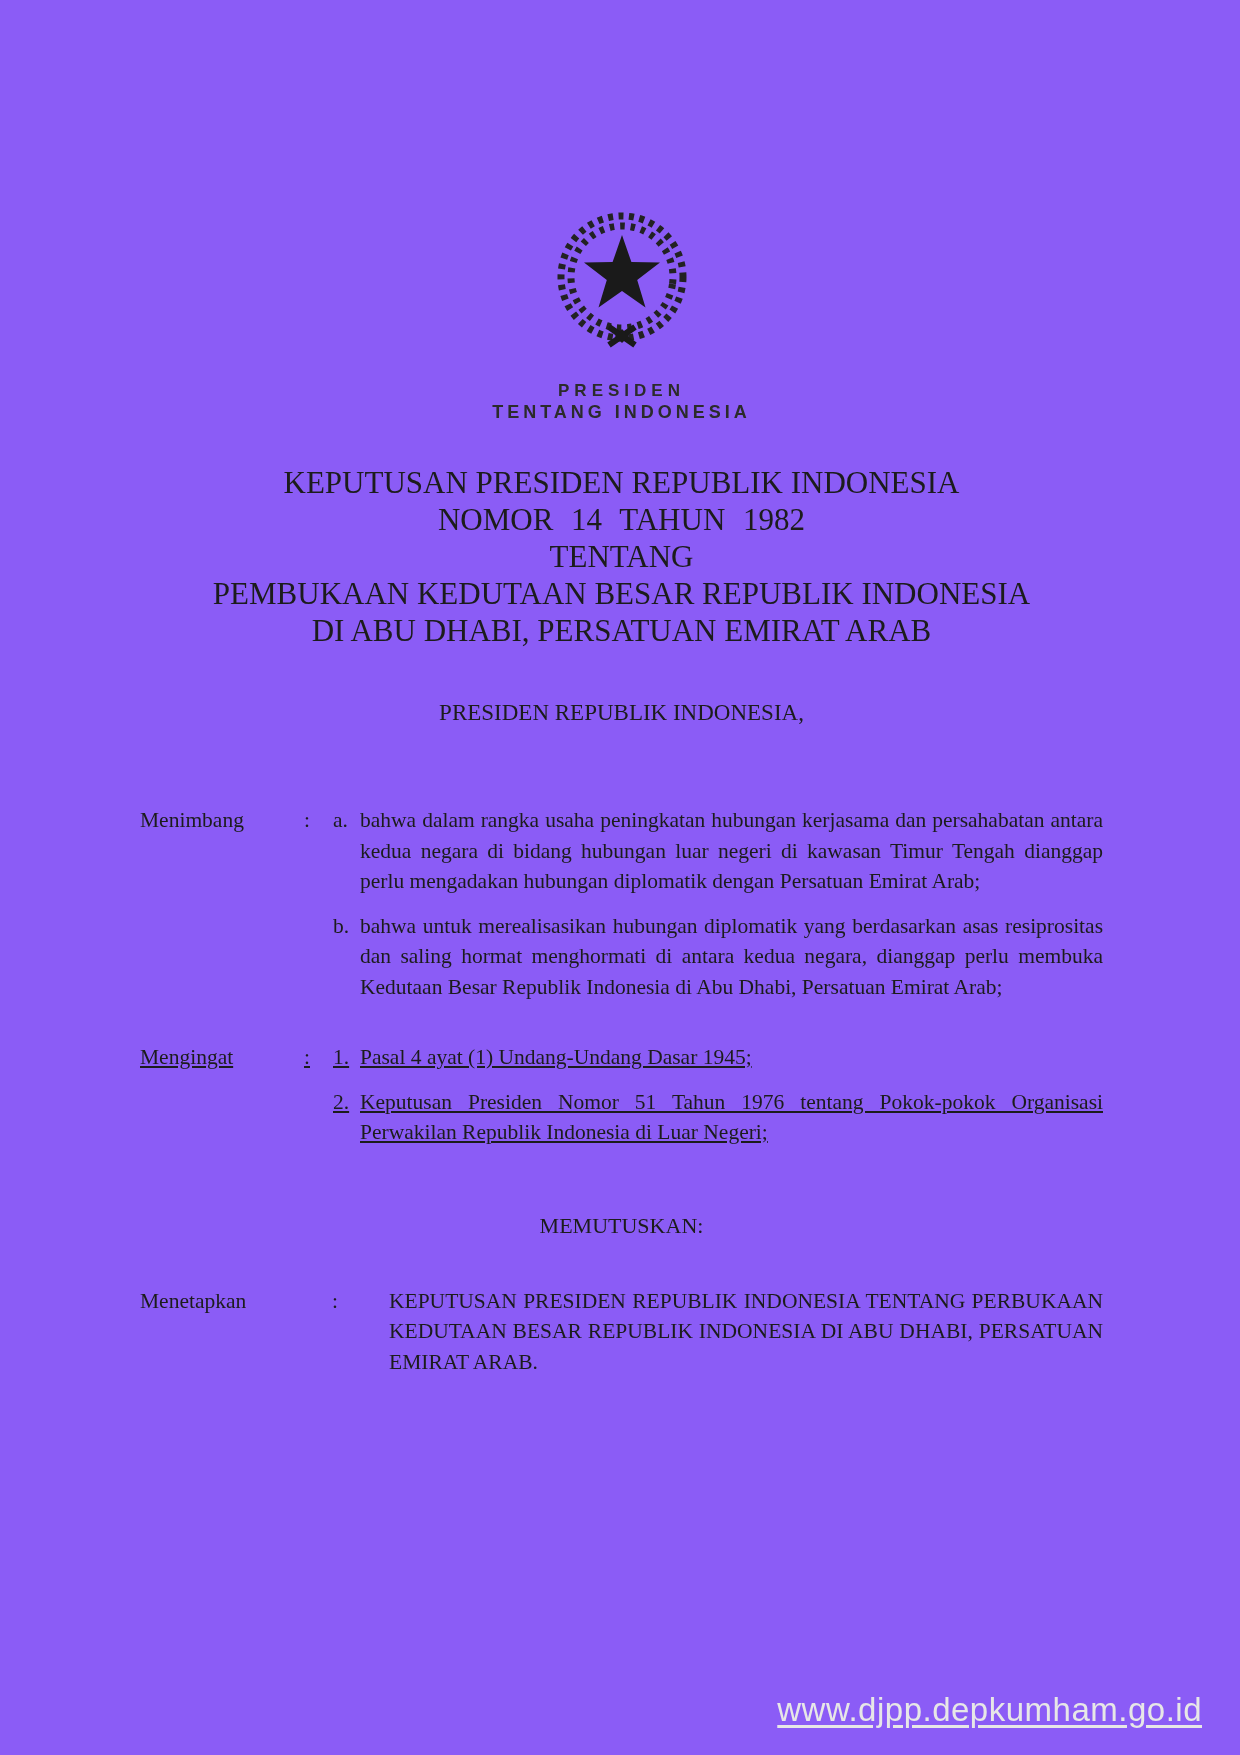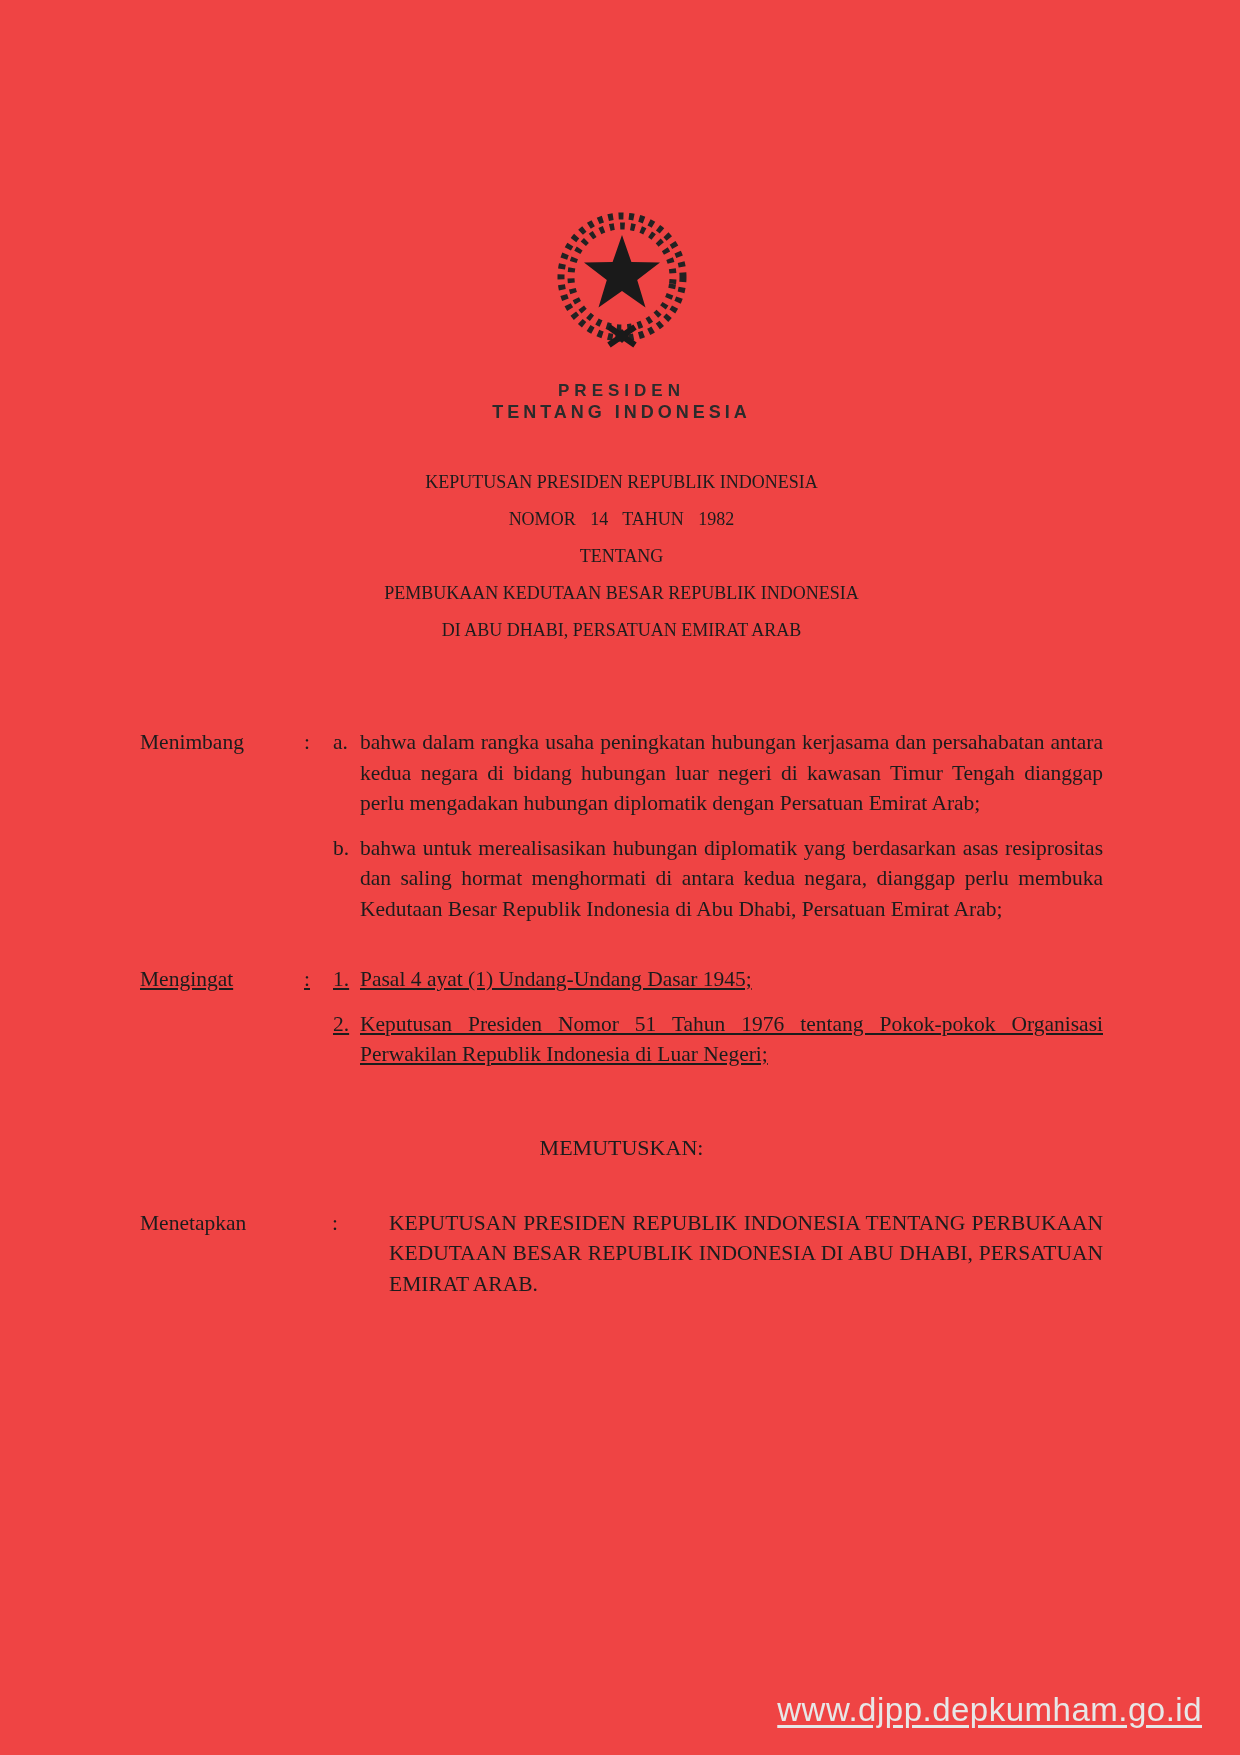--- a/index.html
+++ b/index.html
@@ -5,21 +5,21 @@
   html, body {
     margin: 0;
     padding: 0;
     background: #ffffff;
   }
   .page {
     position: relative;
     width: 1240px;
     height: 1755px;
     margin: 0 auto;
-    background: #ef4444;
+    background: #8b5cf6;
     font-family: "Liberation Serif", serif;
     color: #1c1c1c;
     overflow: hidden;
     box-sizing: border-box;
     padding: 205px 137px 0 140px;
   }
   .emblem-wrap {
     text-align: center;
     line-height: 0;
   }
@@ -43,21 +43,21 @@
     font-family: "Liberation Sans", sans-serif;
     font-weight: bold;
     font-size: 18px;
     letter-spacing: 4px;
     color: #2b2b2b;
     line-height: 23px;
   }
   .title-block {
     margin-top: 40px;
     text-align: center;
-    font-size: 18px;
+    font-size: 31px;
     line-height: 37px;
   }
   .title-line { white-space: nowrap; }
   .title-nomor { word-spacing: 10px; }
   .preamble {
     margin-top: 50px;
     text-align: center;
     font-size: 23px;
     line-height: 28px;
   }
@@ -120,20 +120,21 @@
   <div class="letterhead-line2">TENTANG INDONESIA</div>
 
   <div class="title-block">
     <div class="title-line">KEPUTUSAN PRESIDEN REPUBLIK INDONESIA</div>
     <div class="title-line title-nomor">NOMOR 14 TAHUN 1982</div>
     <div class="title-line">TENTANG</div>
     <div class="title-line">PEMBUKAAN KEDUTAAN BESAR REPUBLIK INDONESIA</div>
     <div class="title-line">DI ABU DHABI, PERSATUAN EMIRAT ARAB</div>
   </div>
 
+  <div class="preamble">PRESIDEN REPUBLIK INDONESIA,</div>
 
   <div class="section section-considering">
     <div class="sec-label">Menimbang</div>
     <div class="sec-colon">:</div>
     <div class="item-row">
       <div class="item-marker">a.</div>
       <div class="item-text">bahwa dalam rangka usaha peningkatan hubungan kerjasama dan persahabatan antara kedua negara di bidang hubungan luar negeri di kawasan Timur Tengah dianggap perlu mengadakan hubungan diplomatik dengan Persatuan Emirat Arab;</div>
     </div>
     <div class="item-gap"></div>
     <div class="sec-label"></div>

